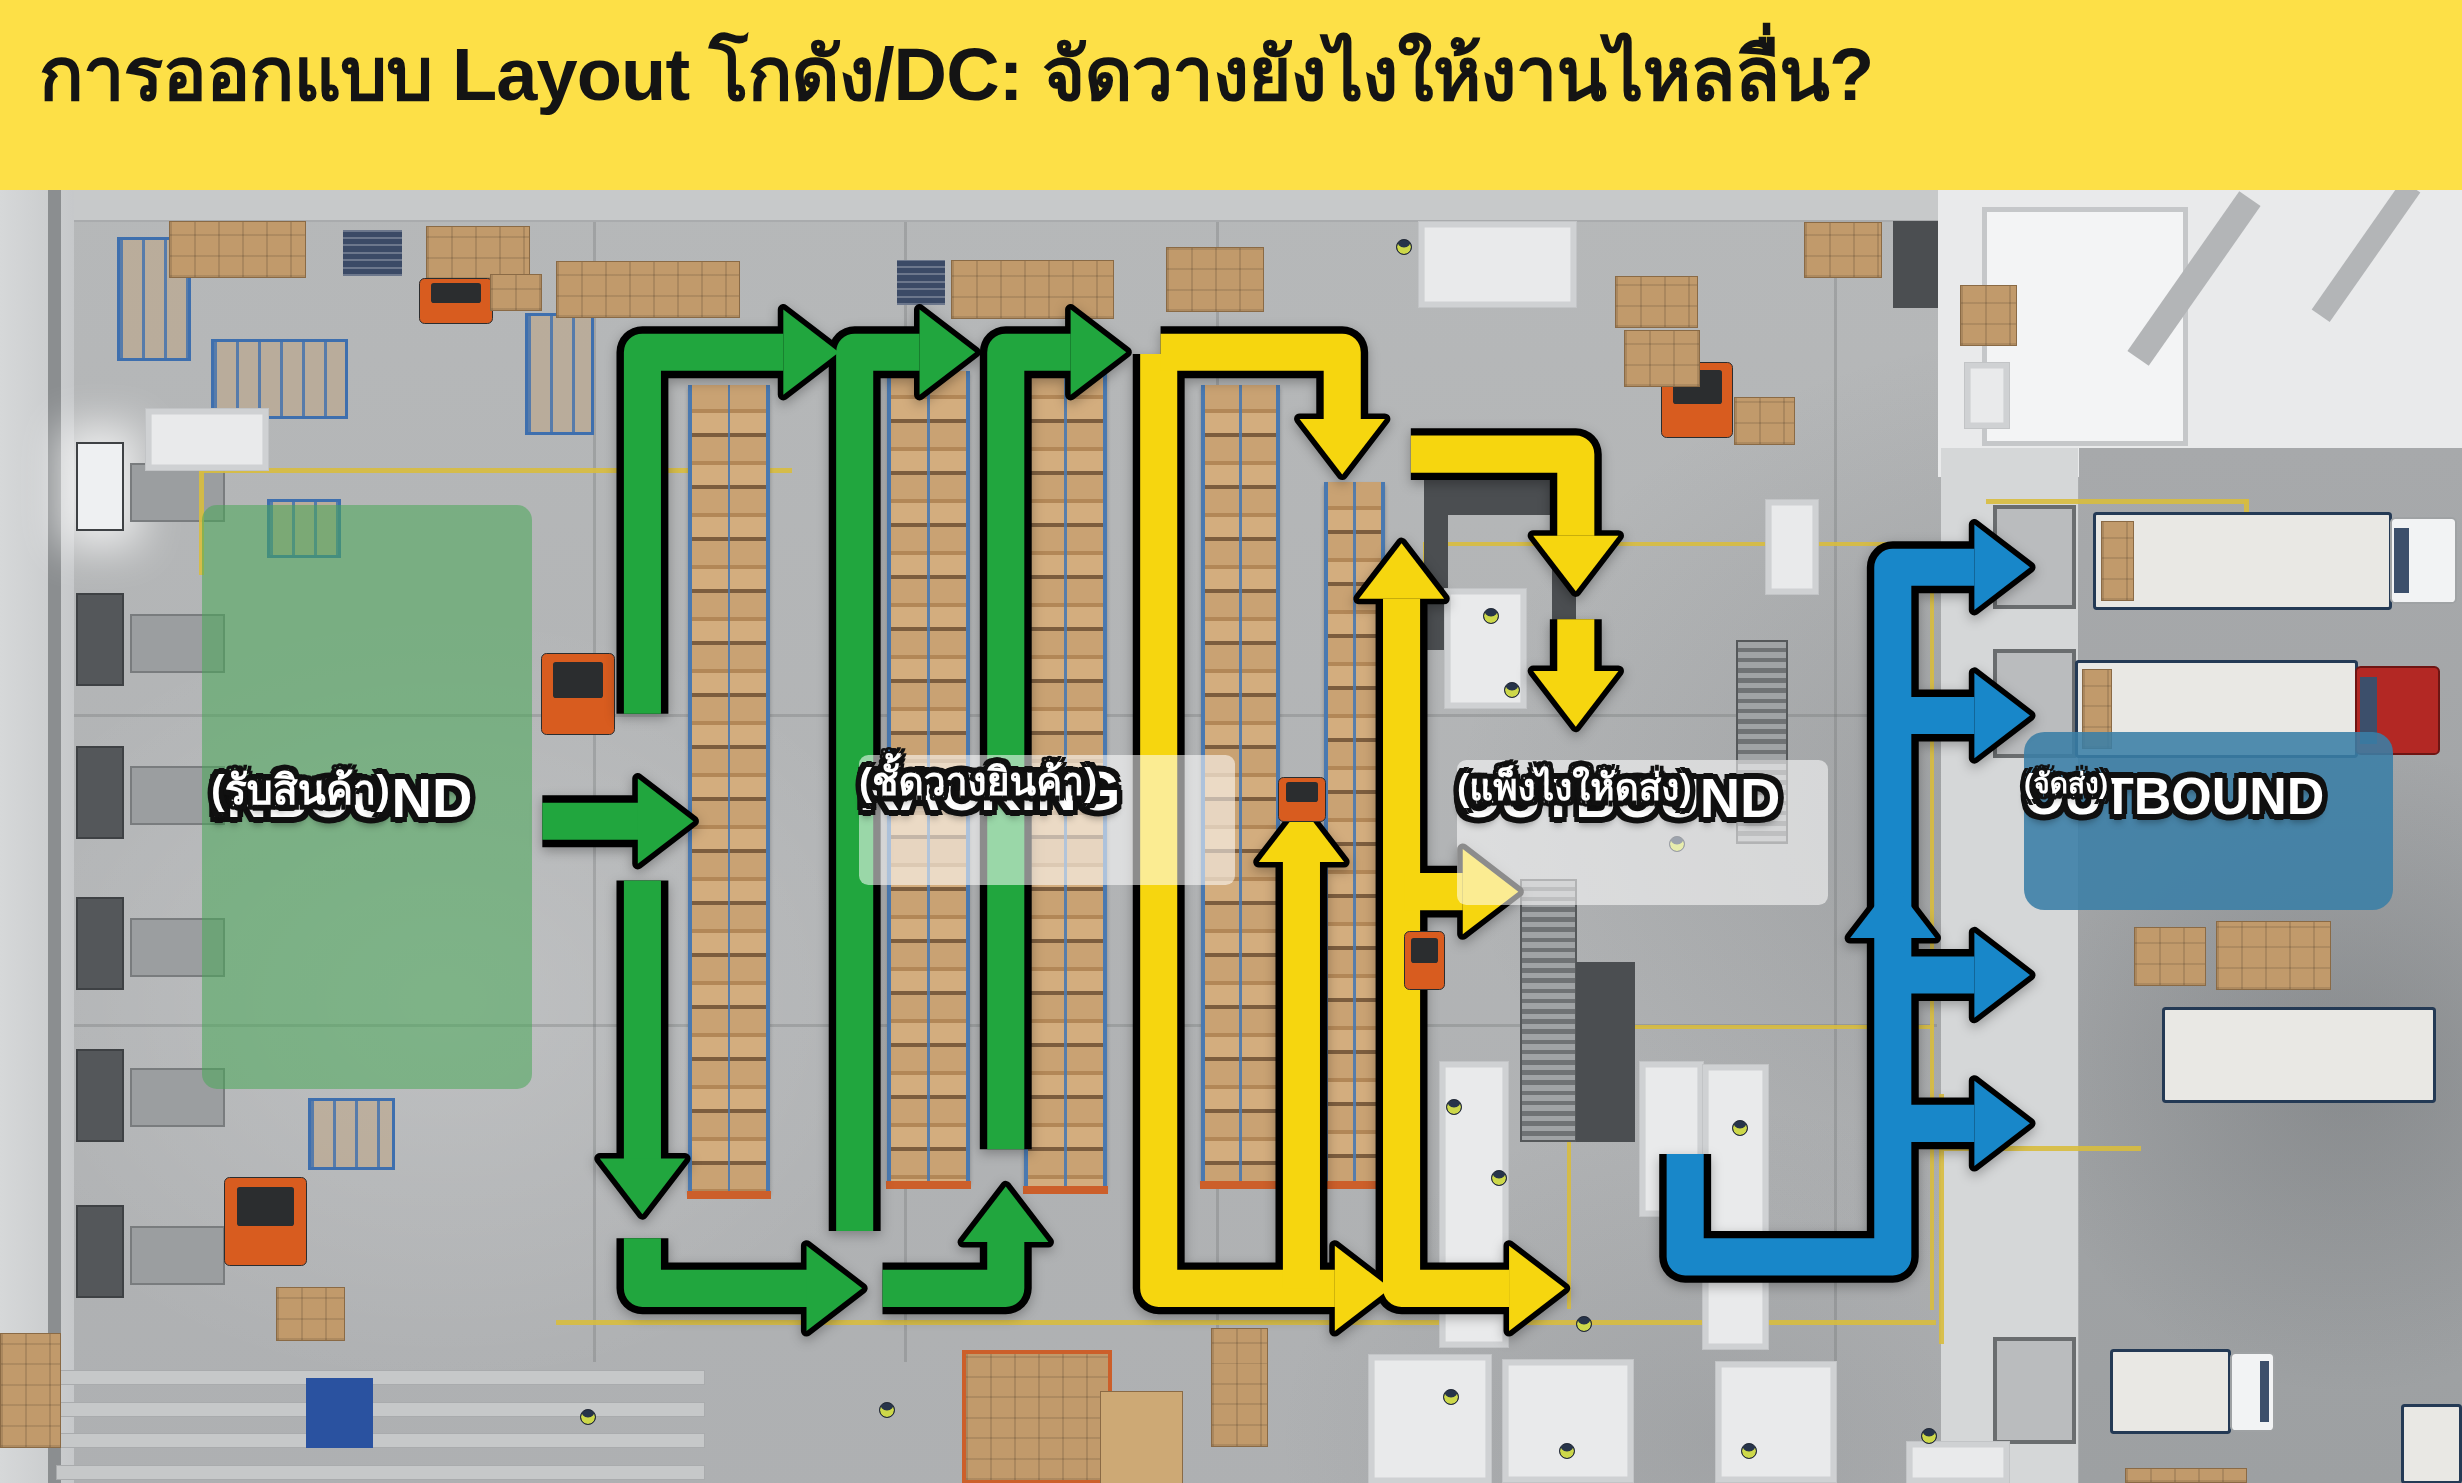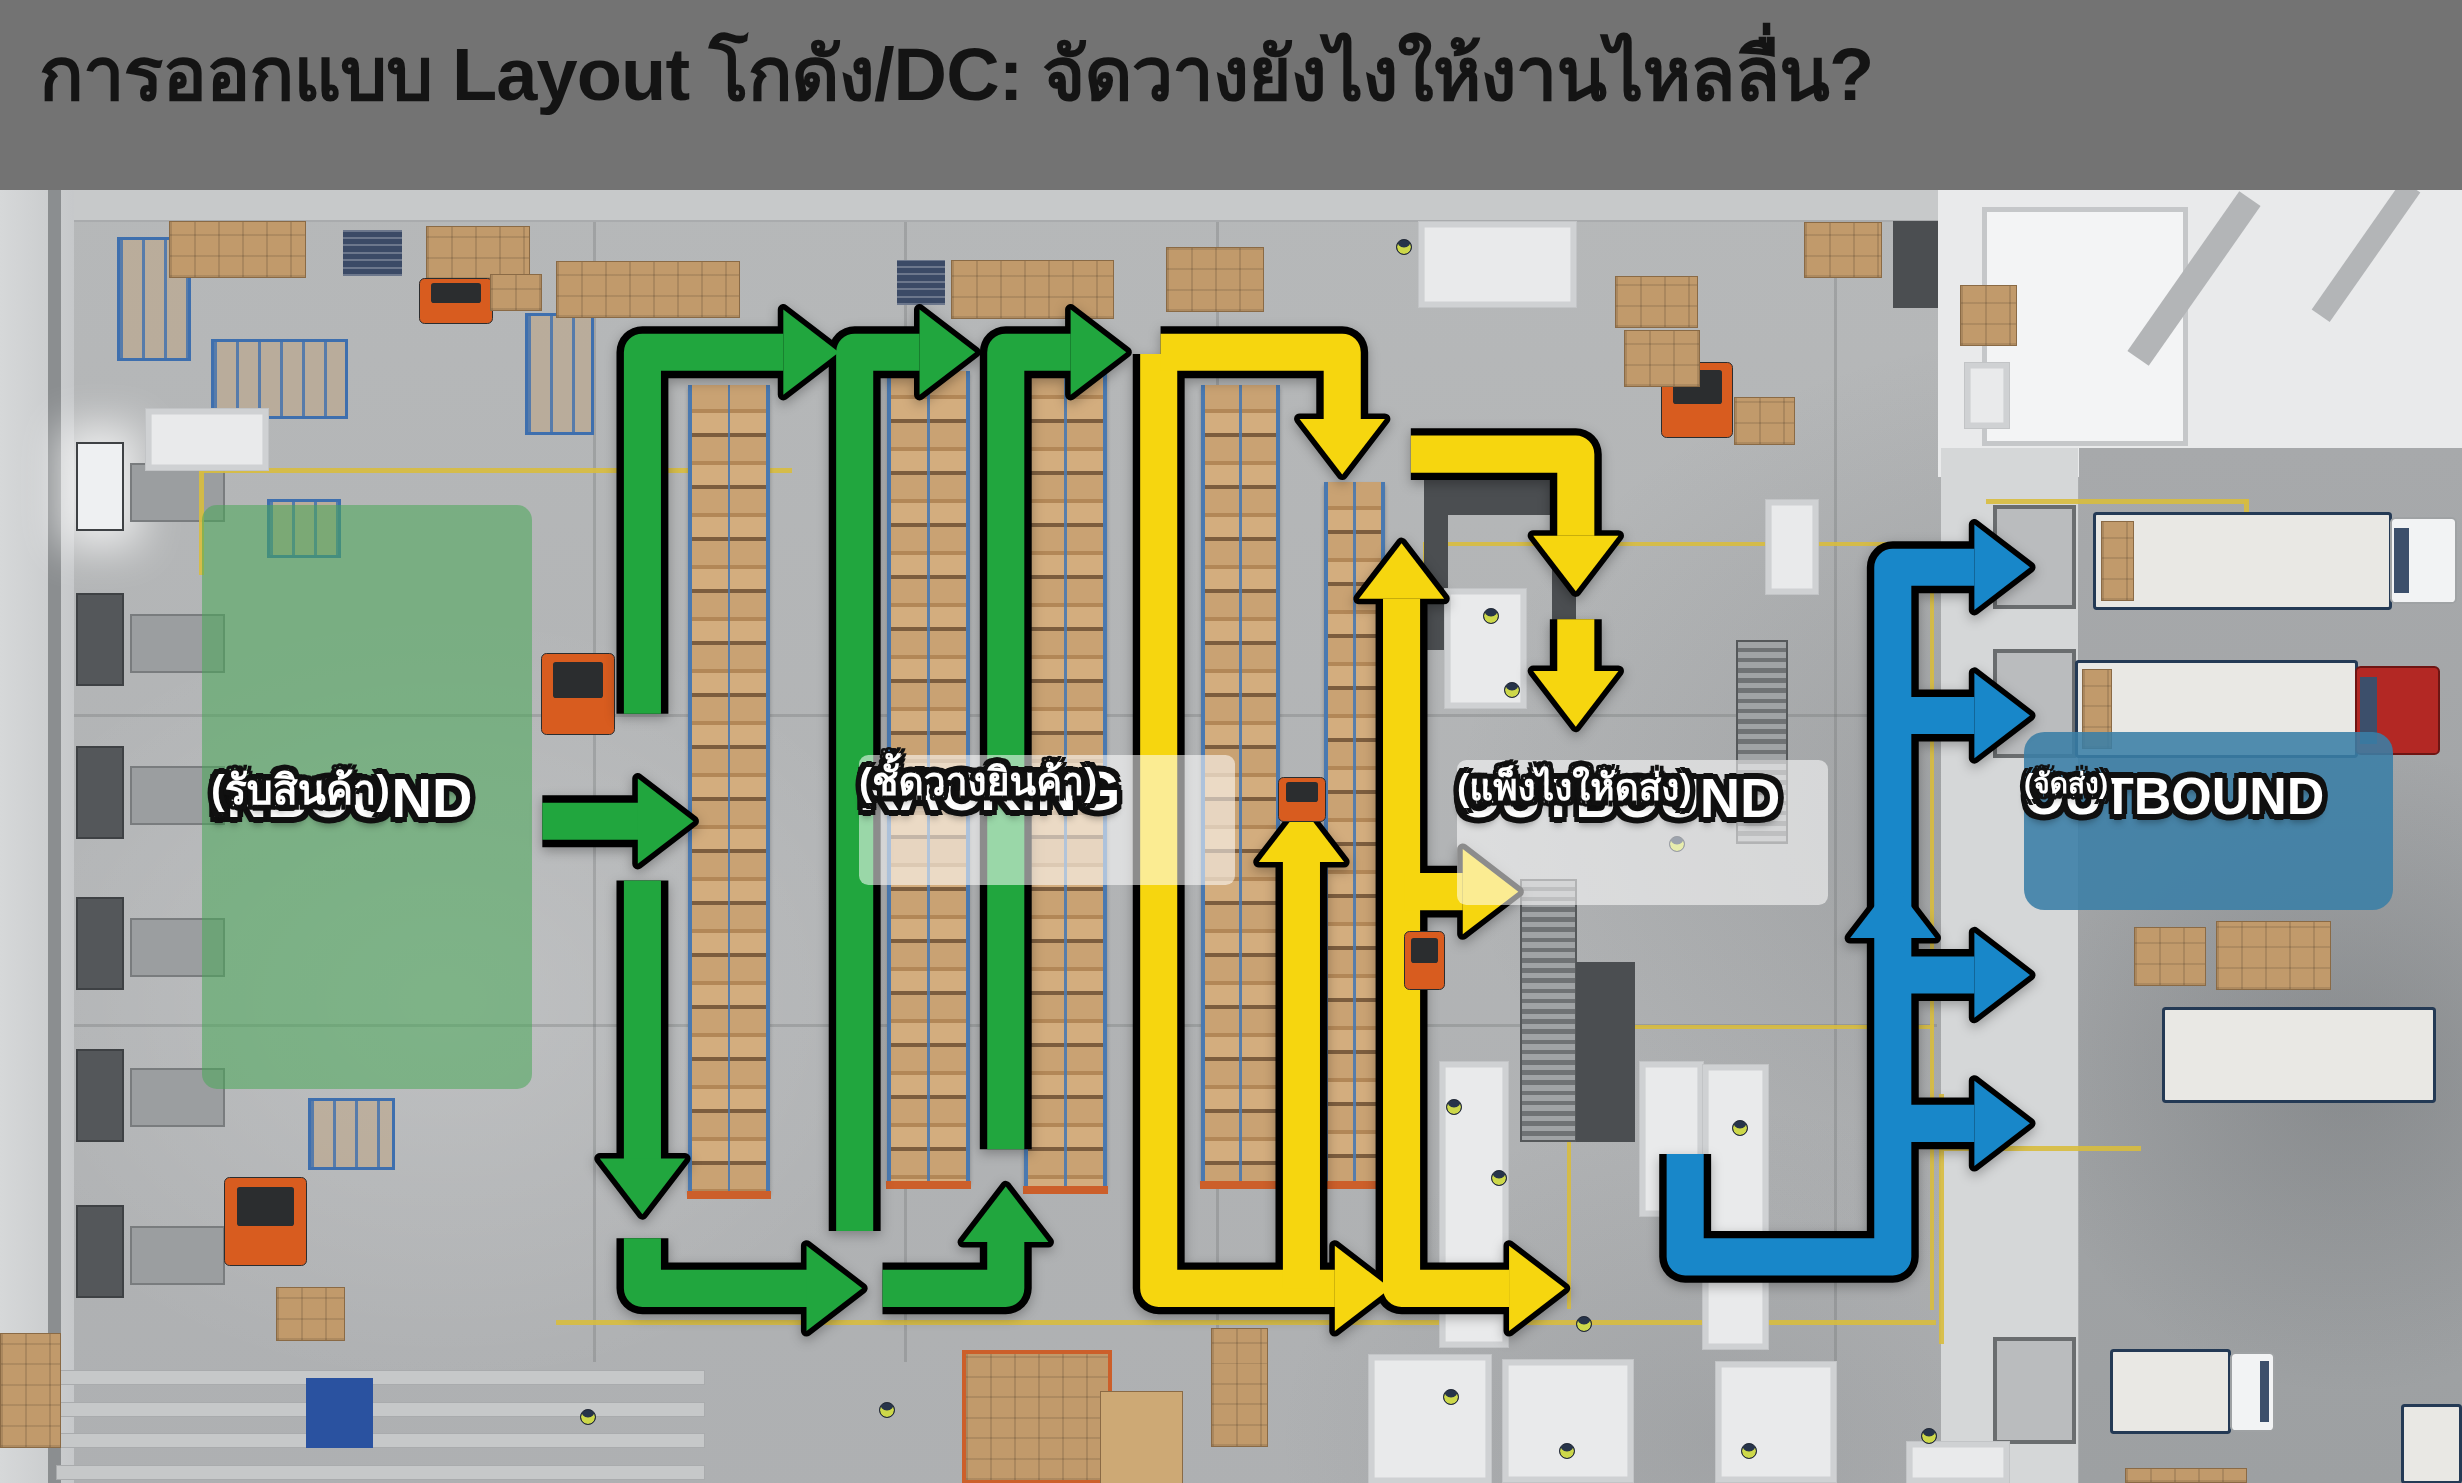--- a/index.html
+++ b/index.html
@@ -1,19 +1,19 @@
 <!DOCTYPE html>
 <html style="font-size:15px"><head>
 <meta charset="utf-8">
 <style>
   html,body{margin:0;padding:0;background:#888;}
   *{box-sizing:border-box;font-family:"Liberation Sans","DejaVu Sans",sans-serif;}
   .stage{position:relative;width:2462px;height:1483px;overflow:hidden;background:#faf9f7;}
   
-  .hdr{position:absolute;left:0;top:0;width:2462px;height:190px;background:#737373;z-index:60;}
+  .hdr{position:absolute;left:0;top:0;width:2462px;height:190px;background:#fde047;z-index:60;}
   .title{position:absolute;left:39px;top:15px;font-size:74px;font-weight:800;color:#141414;letter-spacing:-0.9px;white-space:nowrap;}
   .logo{position:absolute;right:54px;top:3.7px;width:185px;height:185px;}
   
   .photo{position:absolute;left:0;top:190px;width:2462px;height:1471px;overflow:hidden;
     background:
       radial-gradient(834px 649px at 18% 55%, rgba(255,255,255,.18), transparent 60%),
       radial-gradient(1020px 742px at 86% 42%, rgba(70,74,78,.22), transparent 65%),
       radial-gradient(742px 556px at 70% 85%, rgba(90,94,98,.16), transparent 60%),
       linear-gradient(#b6b8b9,#adafb1);}
   .photo *{position:absolute;}

